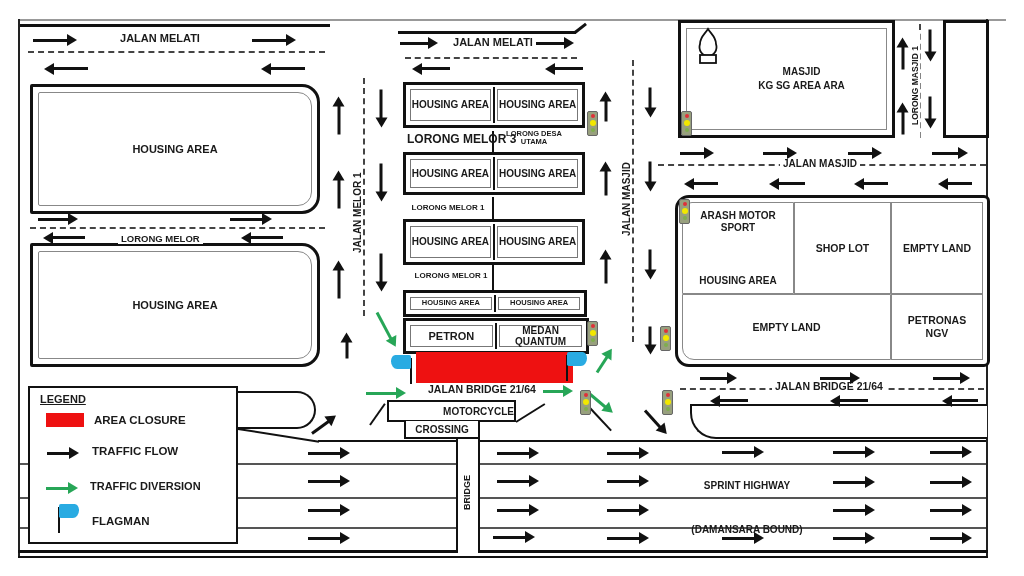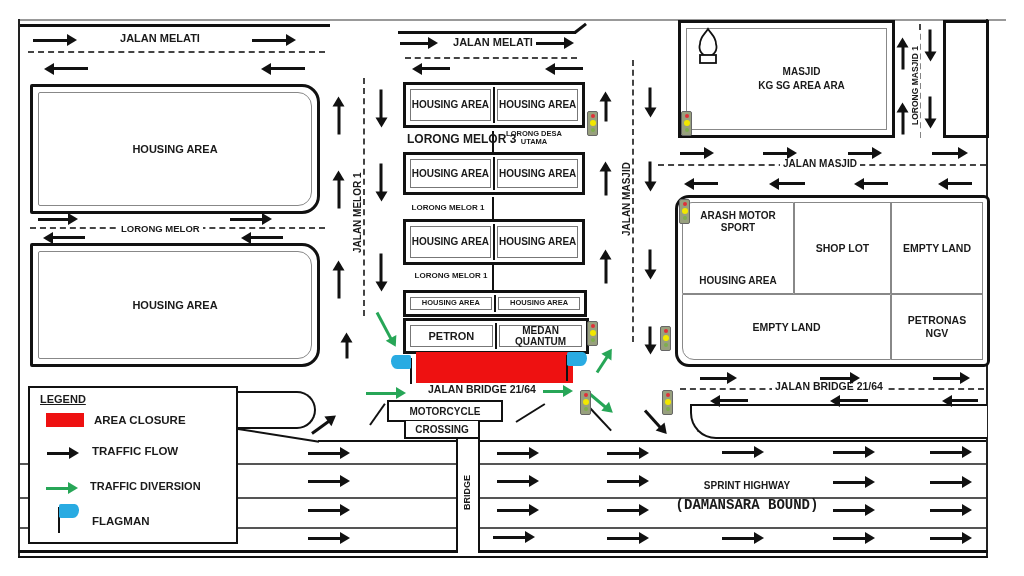--- a/index.html
+++ b/index.html
@@ -128,48 +128,48 @@
     </div>
     <div class="grid-cell" style="font-size:10.5px;">SHOP LOT</div>
     <div class="grid-cell" style="font-size:10.5px;">EMPTY LAND</div>
     <div class="grid-cell" style="grid-column:1/3;font-size:10.5px;border-bottom-left-radius:12px;">EMPTY LAND</div>
     <div class="grid-cell" style="font-size:10.5px;flex-direction:column;">
       <span>PETRONAS</span>
       <span>NGV</span>
     </div>
   </div>
 
-  <div class="abs" style="left:387px;top:400px;width:116px;height:22px;border:2px solid #111;background:#fff;z-index:7;box-sizing:border-box;display:flex;align-items:center;justify-content:center;">
+  <div class="abs" style="left:387px;top:400px;width:129px;height:22px;border:2px solid #111;background:#fff;z-index:7;box-sizing:border-box;display:flex;align-items:center;justify-content:flex-end;">
     <span style="font-size:10px;">MOTORCYCLE</span>
   </div>
   <div class="abs" style="left:404px;top:421px;width:76px;height:18px;border:2px solid #111;border-top:none;background:#fff;z-index:7;box-sizing:border-box;display:flex;align-items:center;justify-content:center;">
     <span style="font-size:10px;">CROSSING</span>
   </div>
   <div class="abs" style="left:456px;top:439px;width:24px;height:114px;background:#fff;border-left:2px solid #111;border-right:2px solid #111;z-index:7;box-sizing:border-box;">
     <div class="vtext" style="position:absolute;left:4px;top:18px;height:70px;font-size:9px;">BRIDGE</div>
   </div>
 
   <div class="abs" style="left:690px;top:404px;width:297px;height:35px;border-top:2px solid #111;border-bottom:2px solid #111;border-left:2px solid #111;border-bottom-left-radius:26px;background:#fff;z-index:6;box-sizing:border-box;"></div>
   <div class="abs" style="left:238px;top:391px;width:78px;height:38px;border:2.5px solid #111;border-left:none;border-radius:0 22px 22px 0;z-index:6;box-sizing:border-box;"></div>
 
   <div class="lbl" style="left:90px;top:32px;width:140px;font-size:11px;">JALAN MELATI</div>
   <div class="lbl" style="left:443px;top:36px;width:100px;font-size:11px;">JALAN MELATI</div>
-  <div class="lbl wbg" style="left:118px;top:224px;font-size:9.5px;">LORONG MELOR</div>
+  <div class="lbl wbg" style="left:118px;top:234px;font-size:9.5px;">LORONG MELOR</div>
   <div class="lbl wbg vtext" style="left:352px;top:150px;height:120px;font-size:10px;padding:3px 0;">JALAN MELOR 1</div>
   <div class="lbl" style="left:407px;top:133px;width:82px;font-size:12px;">LORONG MELOR 3</div>
   <div class="lbl" style="left:500px;top:130px;width:68px;font-size:7.5px;white-space:normal;">LORONG DESA UTAMA</div>
   <div class="lbl" style="left:407px;top:204px;width:82px;font-size:8px;">LORONG MELOR 1</div>
   <div class="lbl" style="left:410px;top:272px;width:82px;font-size:8px;">LORONG MELOR 1</div>
   <div class="lbl wbg vtext" style="left:621px;top:150px;height:92px;font-size:10px;padding:3px 0;">JALAN MASJID</div>
   <div class="lbl wbg" style="left:780px;top:158px;font-size:10px;">JALAN MASJID</div>
   <div class="lbl wbg vtext" style="left:911px;top:32px;height:104px;font-size:8.5px;padding:2px 0;">LORONG MASJID 1</div>
   <div class="lbl" style="left:421px;top:384px;width:122px;font-size:10.5px;z-index:11;">JALAN BRIDGE 21/64</div>
   <div class="lbl wbg" style="left:772px;top:381px;font-size:10.5px;">JALAN BRIDGE 21/64</div>
   <div class="lbl" style="left:692px;top:480px;width:110px;font-size:10px;">SPRINT HIGHWAY</div>
-  <div class="lbl" style="left:675px;top:498px;width:144px;font-size:14px;font-family:Liberation Mono, monospace;">(DAMANSARA BOUND)</div>
+  <div class="lbl" style="left:675px;top:524px;width:144px;font-size:10px;">(DAMANSARA BOUND)</div>
 
   <div class="abs" style="left:28px;top:386px;width:210px;height:158px;border:2px solid #111;background:#fff;z-index:20;box-sizing:border-box;">
     <div style="position:absolute;left:10px;top:5px;font-size:11px;text-decoration:underline;">LEGEND</div>
     <div style="position:absolute;left:16px;top:25px;width:38px;height:14px;background:#ee1111;"></div>
     <div style="position:absolute;left:64px;top:26px;font-size:11.5px;">AREA CLOSURE</div>
     <div class="arr" style="left:17px;top:64px;width:28px;"></div>
     <div style="position:absolute;left:62px;top:57px;font-size:11.5px;">TRAFFIC FLOW</div>
     <div class="arr g" style="left:16px;top:99px;width:28px;"></div>
     <div style="position:absolute;left:60px;top:92px;font-size:11px;">TRAFFIC DIVERSION</div>
     <div class="flag" style="left:26px;top:116px;">

